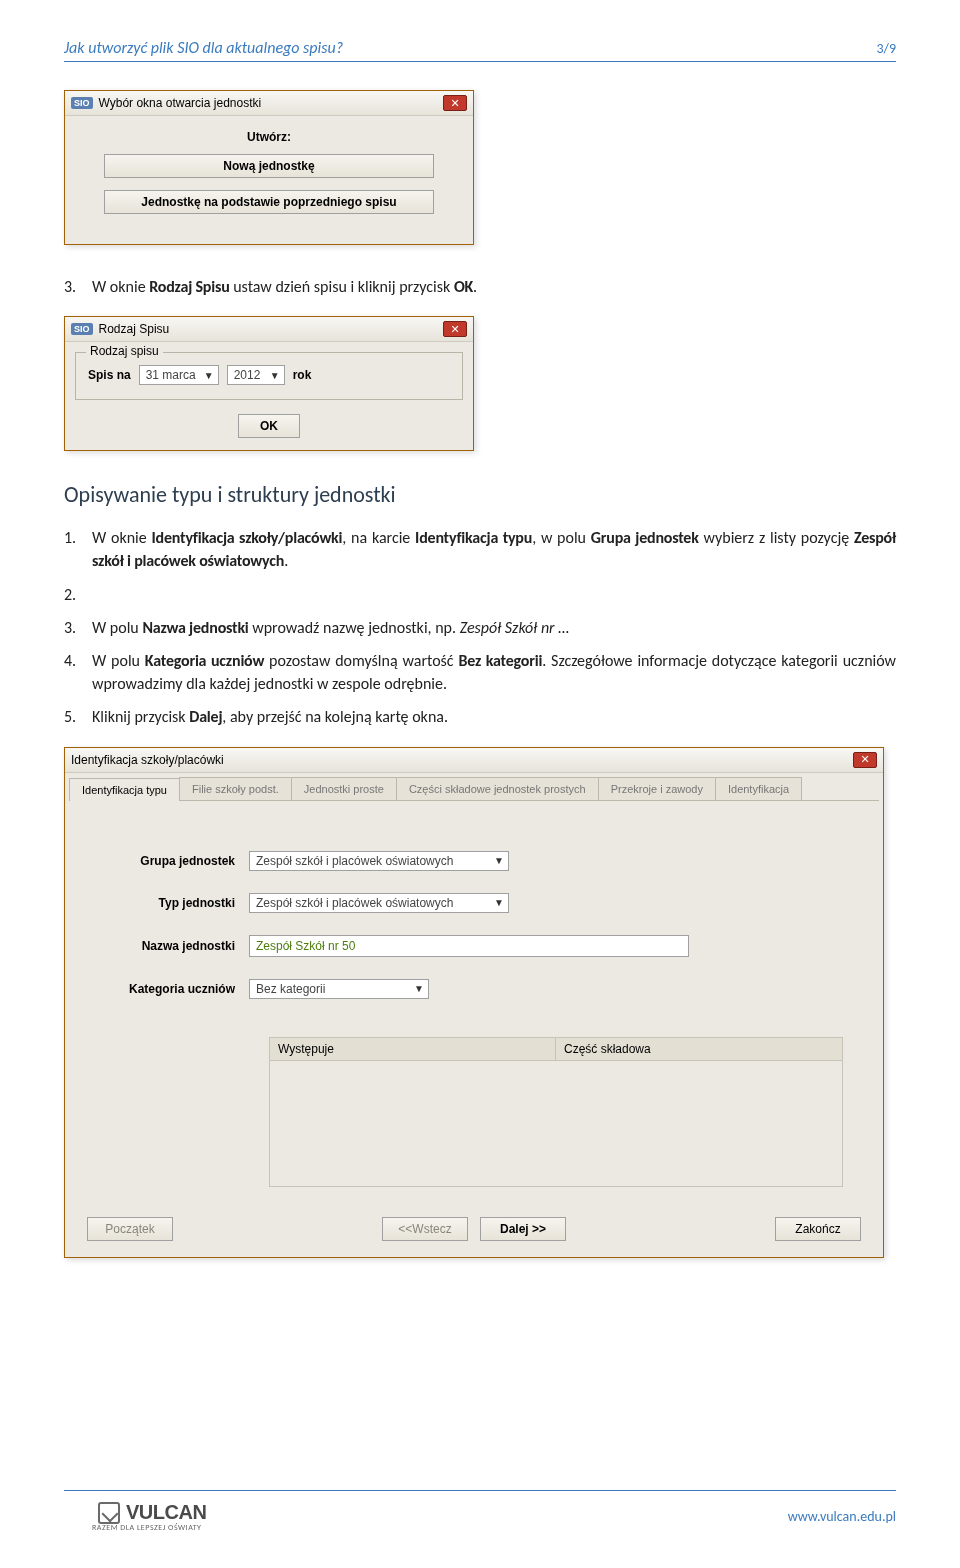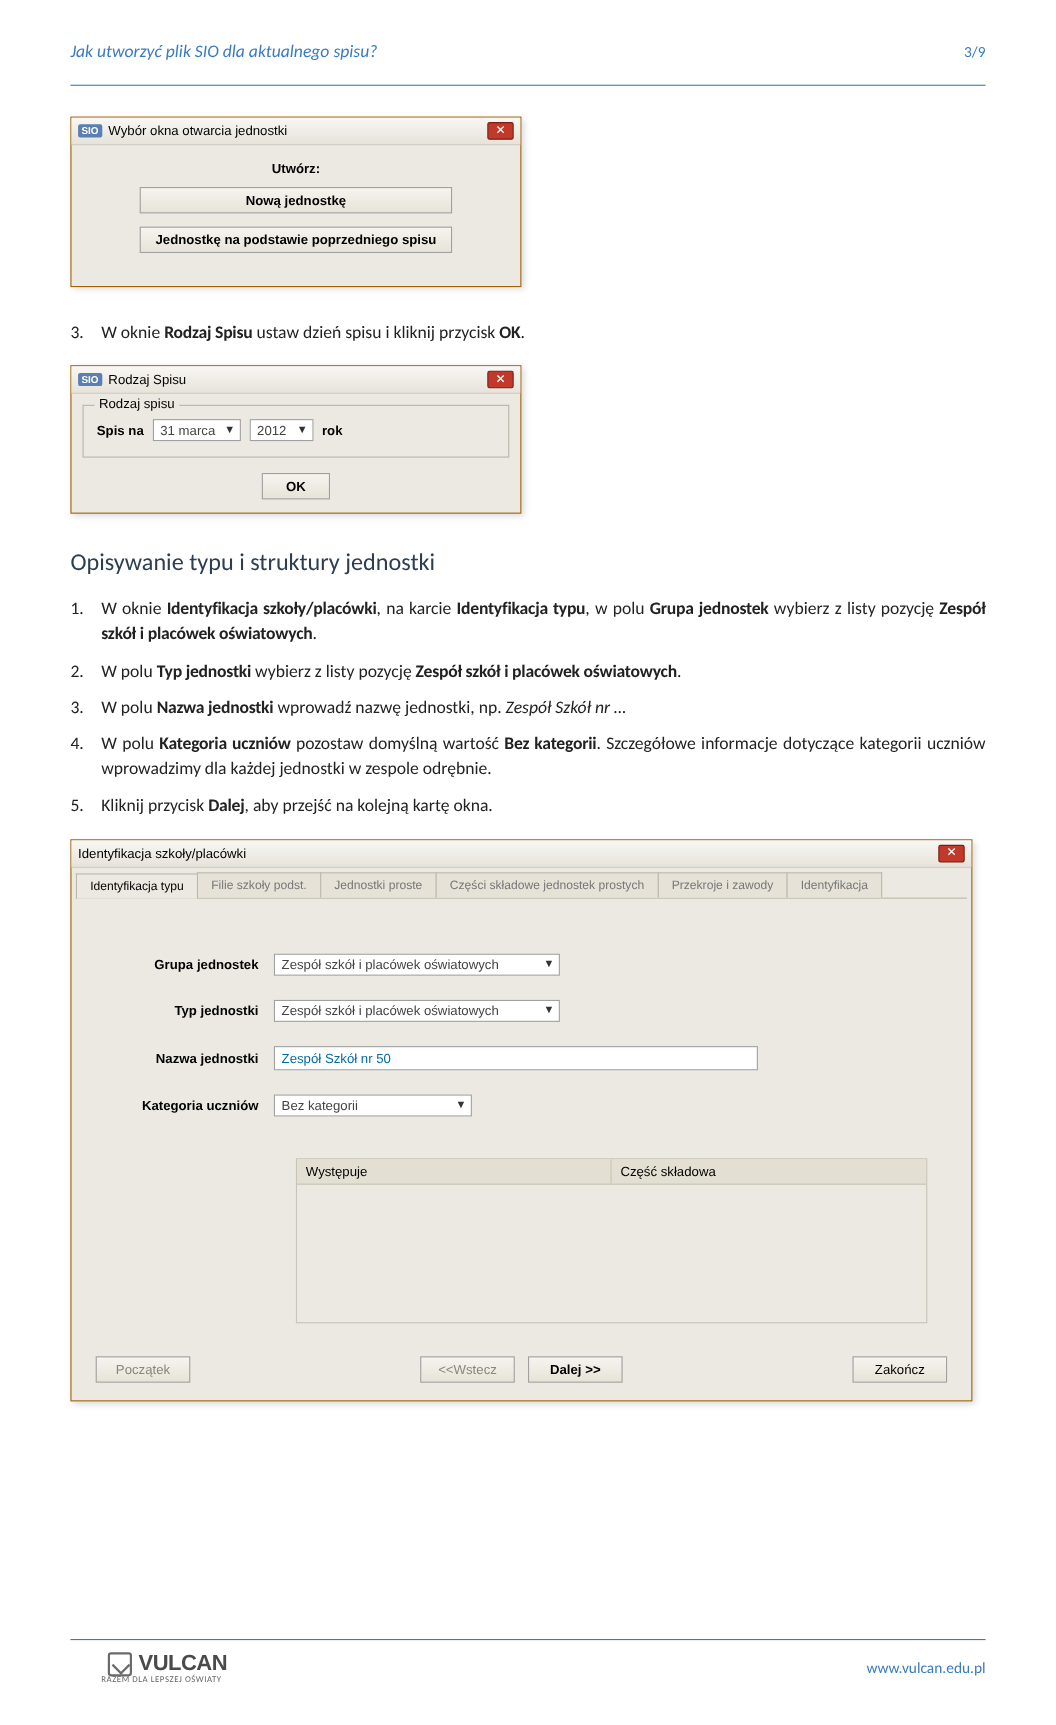--- a/index.html
+++ b/index.html
@@ -11,21 +11,21 @@
     color: #222;
     background: #fff;
     position: relative;
     padding: 38px 64px 0 64px;
   }
   .header-line {
     display: flex;
     justify-content: space-between;
     align-items: baseline;
     border-bottom: 1px solid #3a7bbf;
-    padding-bottom: 20px;
+    padding-bottom: 4px;
     margin-bottom: 28px;
   }
   .header-title {
     color: #3a7bbf;
     font-style: italic;
     font-size: 16px;
   }
   .header-page {
     color: #3a7bbf;
     font-size: 14px;
@@ -62,21 +62,21 @@
     background:linear-gradient(#f6f4ef,#e7e3d8);
     padding:4px 8px;
     text-align:center;
     font-size:12px;
     color:#000;
   }
   .btn-win.bold { font-weight:bold; }
   .dlg-body { padding: 14px 16px 18px; }
   .d1 { width: 410px; margin: 0 0 30px 0; }
   .d1 .lbl { text-align:center; font-weight:bold; margin-bottom:10px; }
-  .d1 .btn-win { display:block; margin:0 auto 12px; width: 284px; font-weight:bold; }
+  .d1 .btn-win { display:block; margin:0 auto 12px; width: 330px; font-weight:bold; }
   
   .d2 { width: 410px; margin: 0 0 30px 0; }
   .d2 .group { border:1px solid #b8b4a8; margin:10px 10px 14px; padding:12px 12px 14px; position:relative; }
   .d2 .group-title { position:absolute; top:-9px; left:10px; background:#ece9e2; padding:0 4px; font-size:12px; }
   .d2 .row { display:flex; align-items:center; gap:8px;text-align:center; }
   .dd {
     display:inline-flex; align-items:center; justify-content:space-between;
     border:1px solid #a0a0a0; background:#fff; padding:2px 4px 2px 6px;
     font-size:12px; color:#444; min-width:80px;
   }
@@ -99,21 +99,21 @@
   .tab {
     padding:5px 12px; border:1px solid #bcb8ac; border-bottom:none;
     background:#e6e2d7; color:#777; font-size:11px;
     margin-right:-1px;
   }
   .tab.active { background:#ece9e2; color:#000; position:relative; top:1px; }
   .d3 .form-area { padding: 50px 28px 18px; }
   .frow { display:flex; align-items:center; margin-bottom:22px; }
   .frow .flabel { width:156px; text-align:right; padding-right:14px; font-weight:bold; font-size:12px; }
   .d3 .dd { min-width:220px; }
-  .d3 .input-flat { border:1px solid #a0a0a0; background:#fff; padding:3px 6px; min-width:440px; color:#0369a1;}
+  .d3 .input-flat { border:1px solid #a0a0a0; background:#fff; padding:3px 6px; min-width:440px; color:#4d7c0f;}
   .subtable {
     margin: 38px 12px 0 176px;
     border:1px solid #c7c3b6;
     height:150px;
   }
   .subtable .sthead { display:flex; border-bottom:1px solid #c7c3b6; background:#e3dfd3; }
   .subtable .sthead div { padding:4px 8px; font-size:12px; }
   .subtable .sthead div:first-child { width:50%; border-right:1px solid #c7c3b6; }
   .btnrow {
     display:flex; justify-content:space-between; padding:12px 22px 16px; gap:16px; align-items:center;
@@ -211,23 +211,20 @@
 
 <ol class="num-list body-text">
   <li>
     <span class="num">1.</span>
     <span>
       <span>W oknie </span><b class="cond">Identyfikacja szkoły/placówki</b><span>, na karcie </span><b class="cond">Identyfikacja typu</b><span>, w polu </span><b class="cond">Grupa jednostek</b><span> wybierz z listy pozycję </span><b class="cond">Zespół szkół i placówek oświatowych</b><span>.</span>
     </span>
   </li>
   <li>
     <span class="num">2.</span>
-    <span>
-      <span>W polu </span><b class="cond">Typ jednostki</b><span> wybierz z listy pozycję </span><b class="cond">Zespół szkół i placówek oświatowych</b><span>.</span>
-    </span>
   </li>
   <li>
     <span class="num">3.</span>
     <span>
       <span>W polu </span><b class="cond">Nazwa jednostki</b><span> wprowadź nazwę jednostki, np. </span><i>Zespół Szkół nr …</i>
     </span>
   </li>
   <li>
     <span class="num">4.</span>
     <span>

